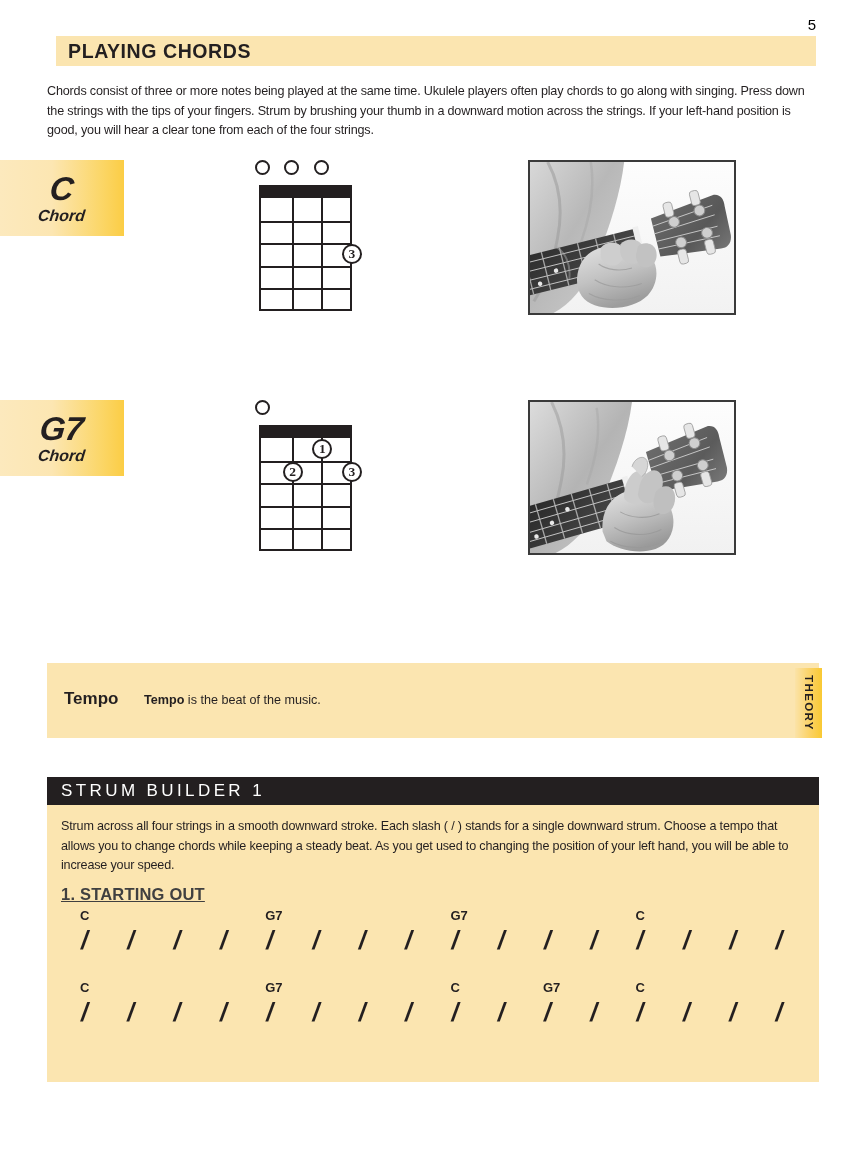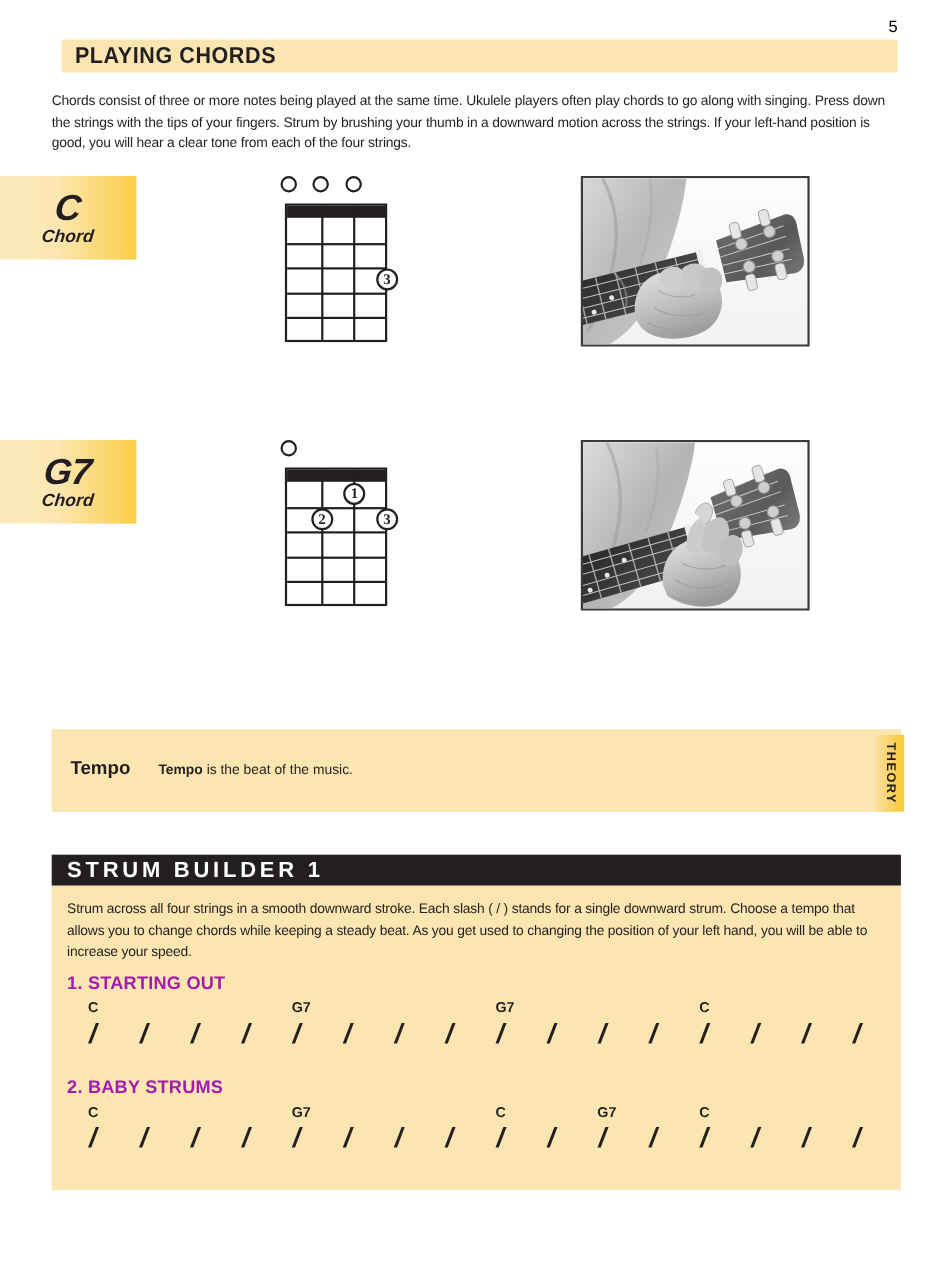--- a/index.html
+++ b/index.html
@@ -243,22 +243,22 @@
     position: absolute;
     left: 0; top: 0;
     width: 100%;
     height: 28px;
     background: #231f20;
     display: flex;
     align-items: center;
   }
   .sb-header span {
     padding-left: 14px;
-    font-size: 20px;
-    font-weight: bold;
+    font-size: 17px;
+    font-weight: normal;
     letter-spacing: 3.4px;
     color: #ffffff;
   }
   .sb-intro {
     position: absolute;
     left: 14px;
     top: 40px;
     width: 742px;
     font-size: 12.6px;
     line-height: 1.55;
@@ -266,23 +266,24 @@
     letter-spacing: -0.18px;
   }
 
   .exercise { position: absolute; left: 14px; width: 745px; }
   .ex-1 { top: 108px; }
   .ex-2 { top: 203px; }
 
   .ex-title {
     font-size: 16.5px;
     font-weight: bold;
-    color: #a21caf;
+    color: #404040;
     letter-spacing: 0.2px;
     margin-bottom: 4px;
+    text-decoration: underline;
   }
   .chord-line {
     position: relative;
     height: 20px;
     margin-left: 14px;
   }
   .chord-mark {
     position: absolute;
     font-size: 13px;
     font-weight: bold;
@@ -577,21 +578,20 @@
         <span class="slash" style="left: 469px;">/</span>
         <span class="slash" style="left: 515.3px;">/</span>
         <span class="slash" style="left: 561.6px;">/</span>
         <span class="slash" style="left: 607.9px;">/</span>
         <span class="slash" style="left: 654.2px;">/</span>
         <span class="slash" style="left: 700.5px;">/</span>
       </div>
   </div>
 
   <div class="exercise ex-2">
-    <div class="ex-title">2. BABY STRUMS</div>
     <div class="chord-line">
         <span class="chord-mark" style="left: 5px;">C</span>
         <span class="chord-mark" style="left: 190.2px;">G7</span>
         <span class="chord-mark" style="left: 375.4px;">C</span>
         <span class="chord-mark" style="left: 468px;">G7</span>
         <span class="chord-mark" style="left: 560.6px;">C</span>
       </div>
     <div class="slash-line">
         <span class="slash" style="left: 6px;">/</span>
         <span class="slash" style="left: 52.3px;">/</span>

